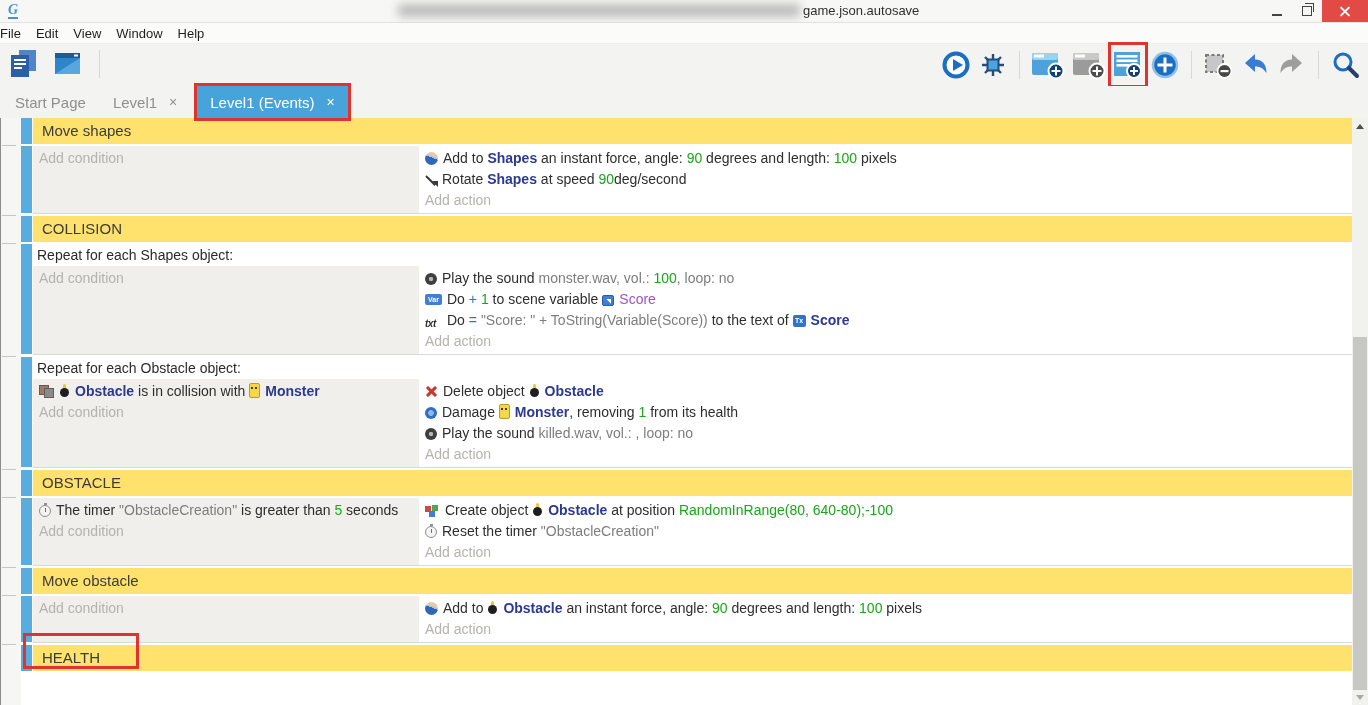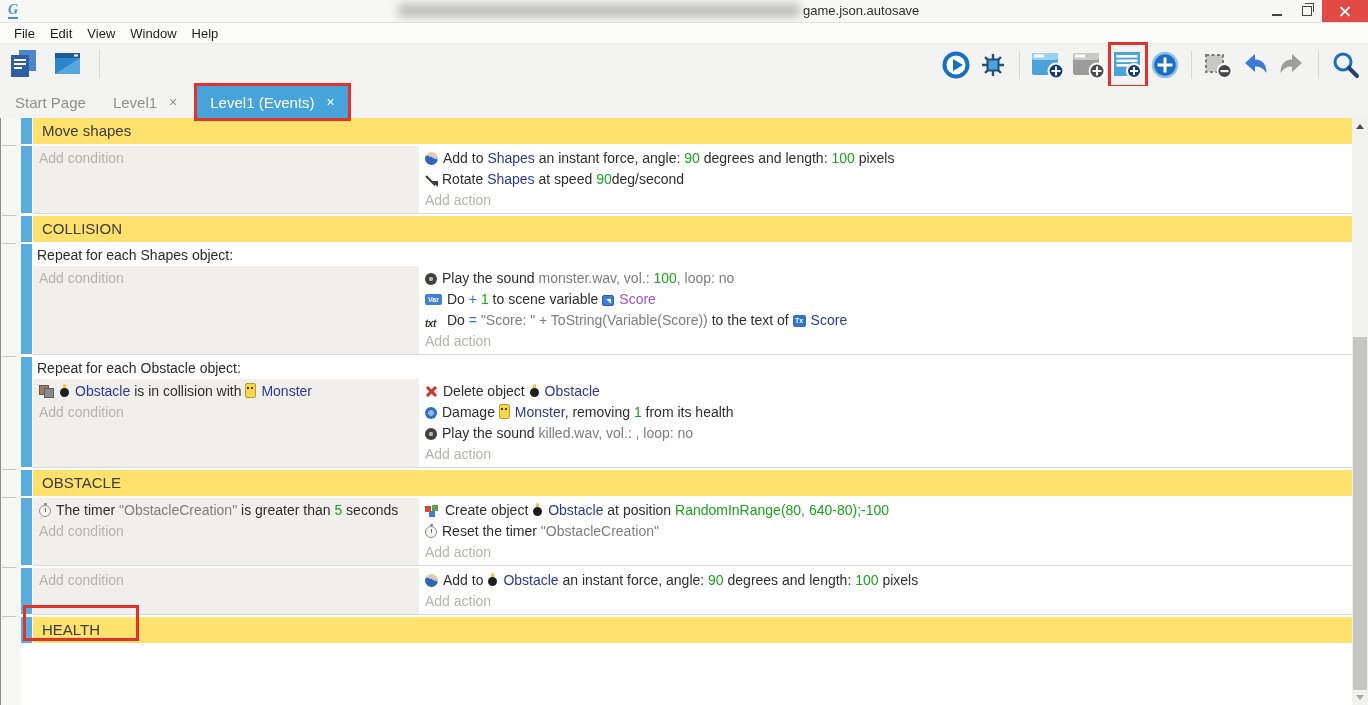--- a/index.html
+++ b/index.html
@@ -21,21 +21,21 @@
   .max-glyph::before{content:"";position:absolute;left:2px;top:-4px;width:8px;height:8px;
                      border:1px solid #444;border-left:none;border-bottom:none}
   .win-close{width:46px;background:#e14a45}
   .close-glyph{position:relative;width:12px;height:12px}
   .close-glyph::before,.close-glyph::after{content:"";position:absolute;left:5px;top:0;width:2px;
       height:13px;background:#fff;border-radius:1px}
   .close-glyph::before{transform:rotate(45deg)} .close-glyph::after{transform:rotate(-45deg)}
 
   
   .menubar{position:absolute;left:0;top:23px;width:1368px;height:21px;background:#fbfbfa;
-           display:flex;align-items:center;padding-left:14px;box-sizing:border-box;
+           display:flex;align-items:center;padding-left:0;box-sizing:border-box;
            border-bottom:1px solid #eeeeec}
   .menu-item{font-size:13px;color:#1e1e1e;margin-right:15px}
 
   
   .toolbar{position:absolute;left:0;top:44px;width:1368px;height:42px;background:#f3f3f1}
   .tb-left{position:absolute;left:8px;top:5px;display:flex;align-items:center;gap:12px}
   .tb-right{position:absolute;right:8px;top:6px;display:flex;align-items:center;gap:7px}
   .tbi{display:inline-flex;align-items:center;justify-content:center}
   .tb-sep{width:1px;height:28px;background:#d8d8d5;margin:0 4px}
   .tbi.annotated{box-shadow:0 0 0 3px #e0332e;padding:5px 2px;margin:-5px -2px}
@@ -60,21 +60,21 @@
   .group{height:26px;background:#ffe16d;line-height:26px;padding-left:9px;font-size:15px;
          color:#3c3c3c;box-sizing:border-box}
   .event{border-bottom:1px solid #d9d9d9;background:#fff}
   .fe-header{line-height:21px;padding:1px 0 0 4px;font-size:14px;color:#2b2b2b}
   .cols{display:flex}
   .cond{width:386px;box-sizing:border-box;background:#f0efec;padding:2px 0}
   .act{flex:1;padding:2px 0}
   .line{line-height:21px;font-size:14px;padding-left:6px;white-space:nowrap}
   .ph{color:#b5b3af}
   .t-plain{color:#2e2e2e}
-  .t-obj{color:#2b3990;font-weight:normal}
+  .t-obj{color:#2b3990;font-weight:bold}
   .t-val{color:#1aa51a}
   .t-op{color:#2f71d8}
   .t-str{color:#7d7d7d}
   .t-var{color:#a352c9}
   .ann{position:absolute;left:-10px;top:-12px;width:116px;height:36px;border:3px solid #e0332e;
        box-sizing:border-box;z-index:40}
 
   
   .icon{display:inline-block;position:relative;margin-right:5px;vertical-align:-2px}
   .force-icon{width:13px;height:13px;border-radius:50%;
@@ -340,20 +340,21 @@
             <div class="line"><span class="icon timer-icon"></span><span class="t-plain">The timer </span><span class="t-str">"ObstacleCreation"</span><span class="t-plain"> is greater than </span><span class="t-val">5</span><span class="t-plain"> seconds</span></div>
             <div class="line ph">Add condition</div>
           </div>
           <div class="act">
             <div class="line"><span class="icon create-icon"></span><span class="t-plain">Create object </span><span class="icon obstacle-icon"></span><span class="t-obj">Obstacle</span><span class="t-plain"> at position </span><span class="t-val">RandomInRange(80, 640-80);-100</span></div>
             <div class="line"><span class="icon timer-icon"></span><span class="t-plain">Reset the timer </span><span class="t-str">"ObstacleCreation"</span></div>
             <div class="line ph">Add action</div>
           </div>
         </div>
       </div>
+      <div class="block group"><span>Move obstacle</span></div>
       <div class="block event">
         <div class="cols">
           <div class="cond">
             <div class="line ph">Add condition</div>
           </div>
           <div class="act">
             <div class="line"><span class="icon force-icon"></span><span class="t-plain">Add to </span><span class="icon obstacle-icon"></span><span class="t-obj">Obstacle</span><span class="t-plain"> an instant force, angle: </span><span class="t-val">90</span><span class="t-plain"> degrees and length: </span><span class="t-val">100</span><span class="t-plain"> pixels</span></div>
             <div class="line ph">Add action</div>
           </div>
         </div>

